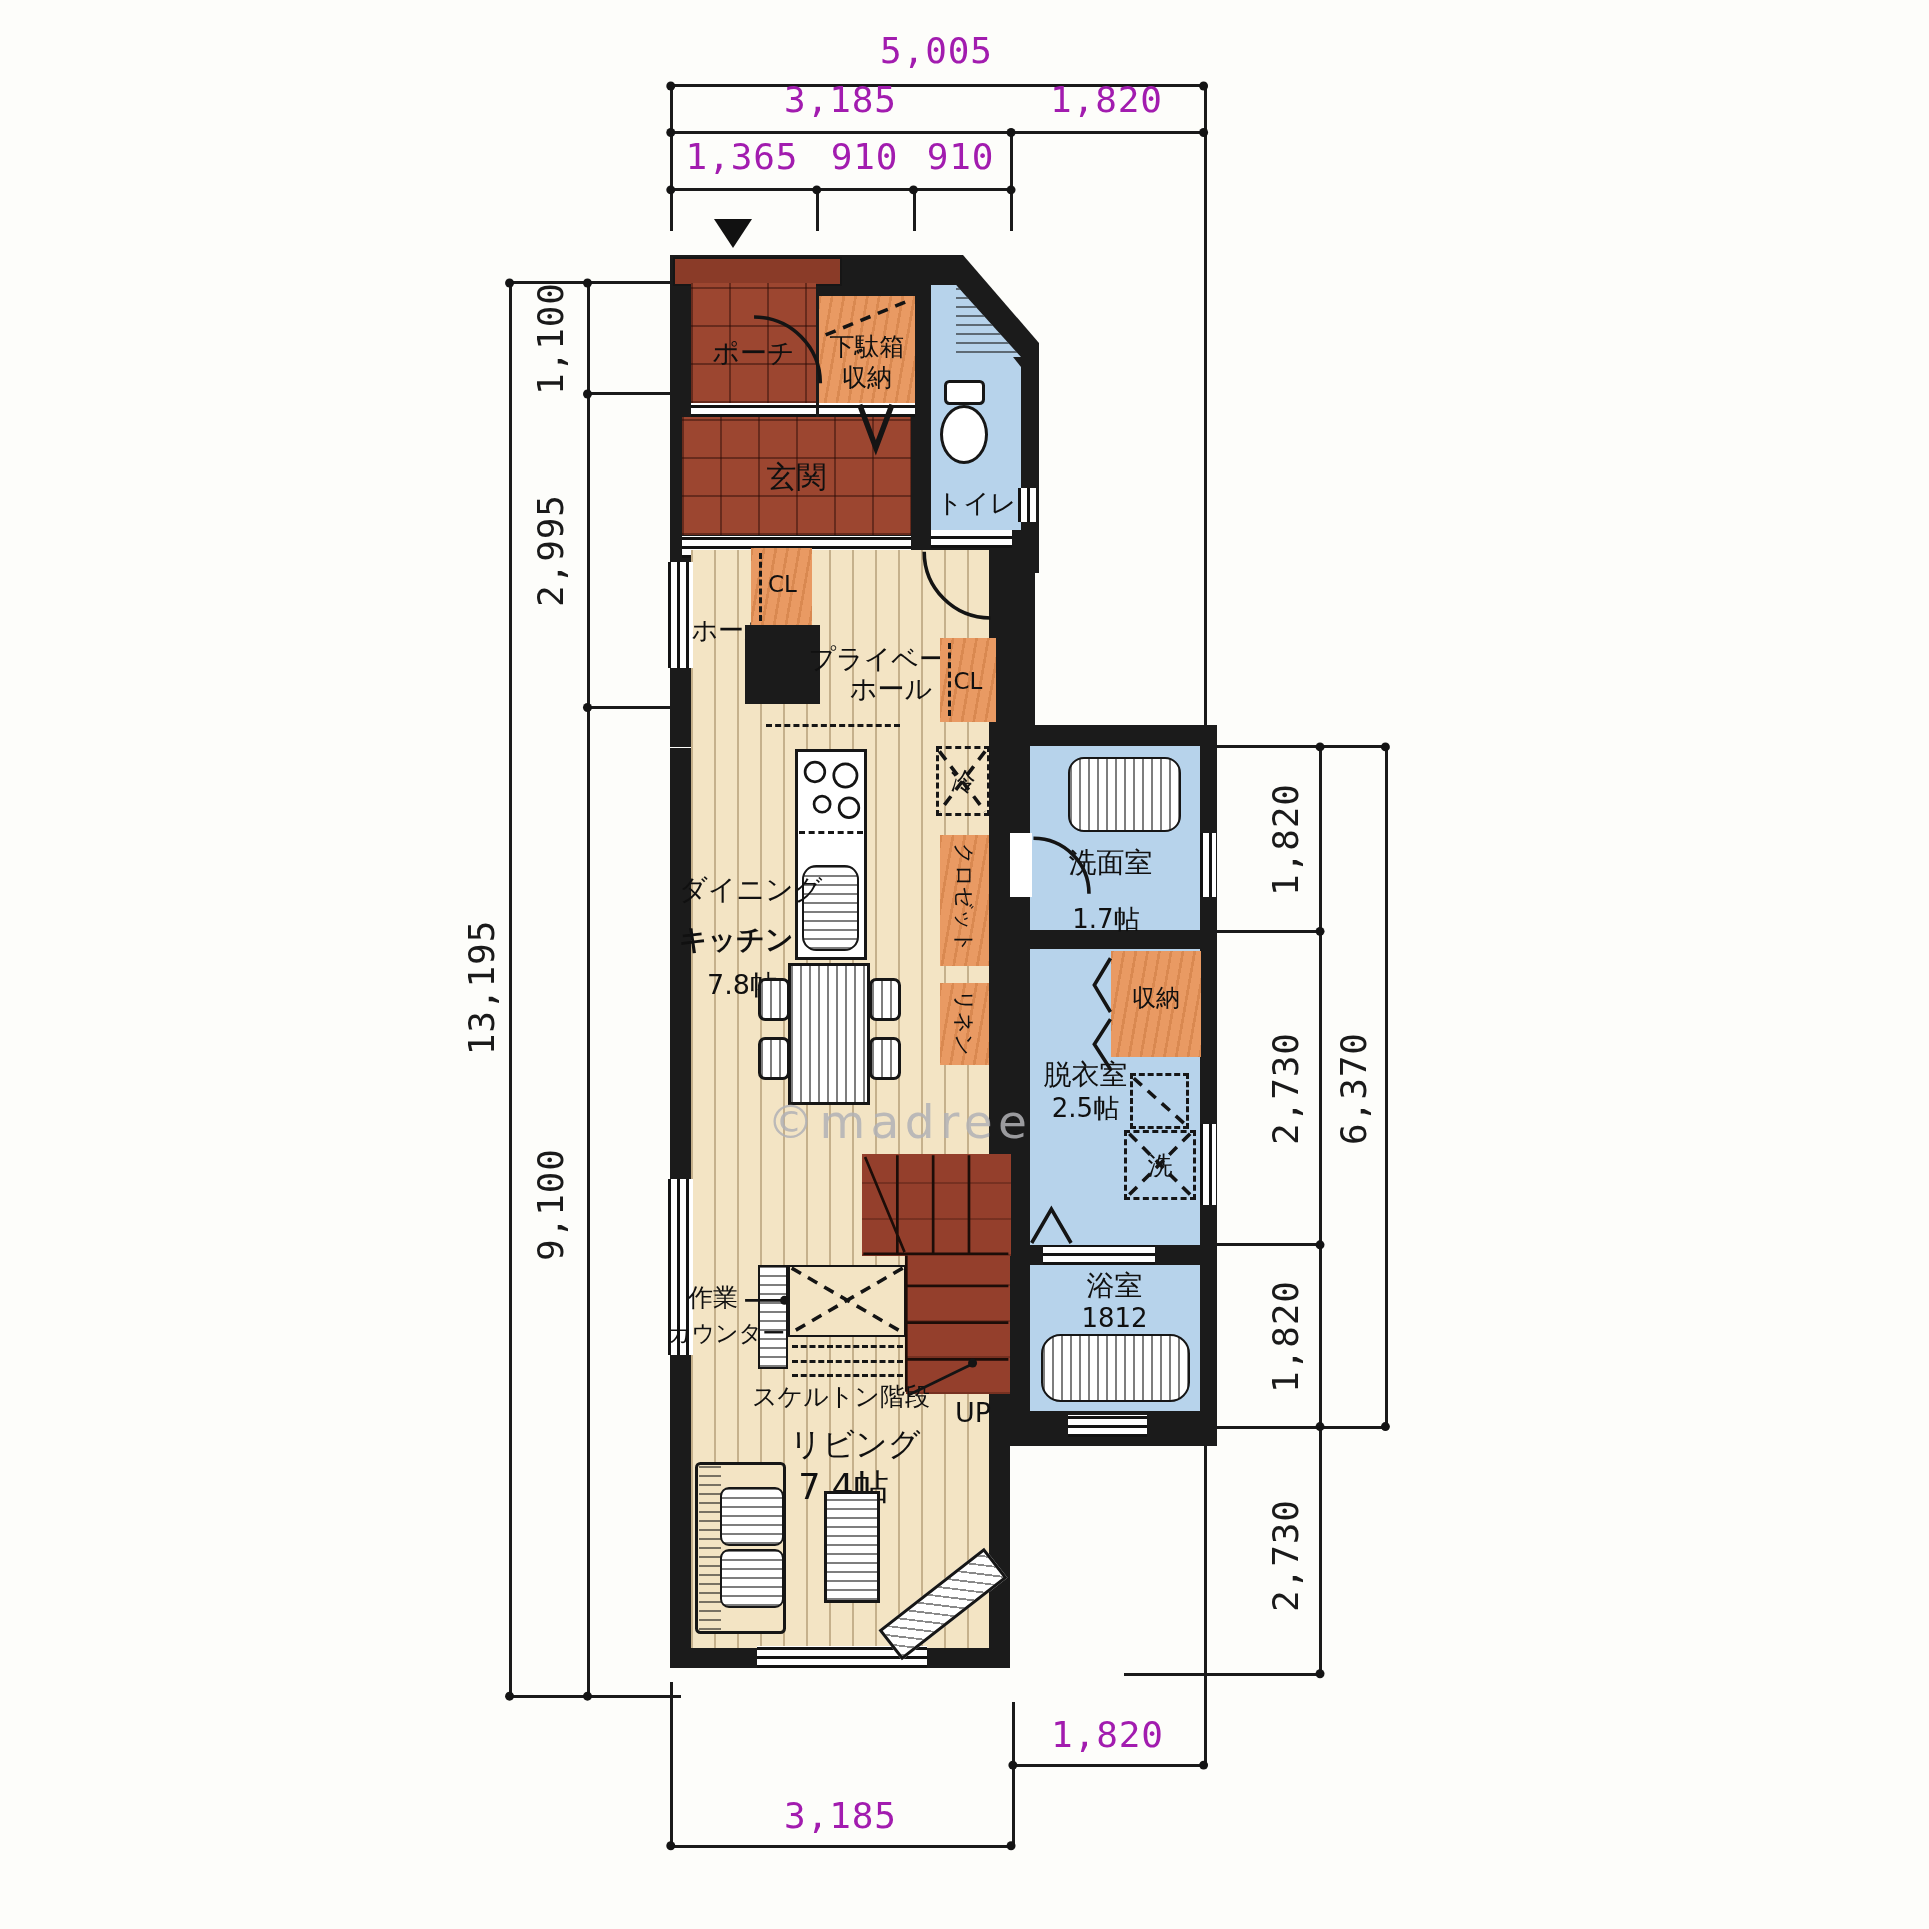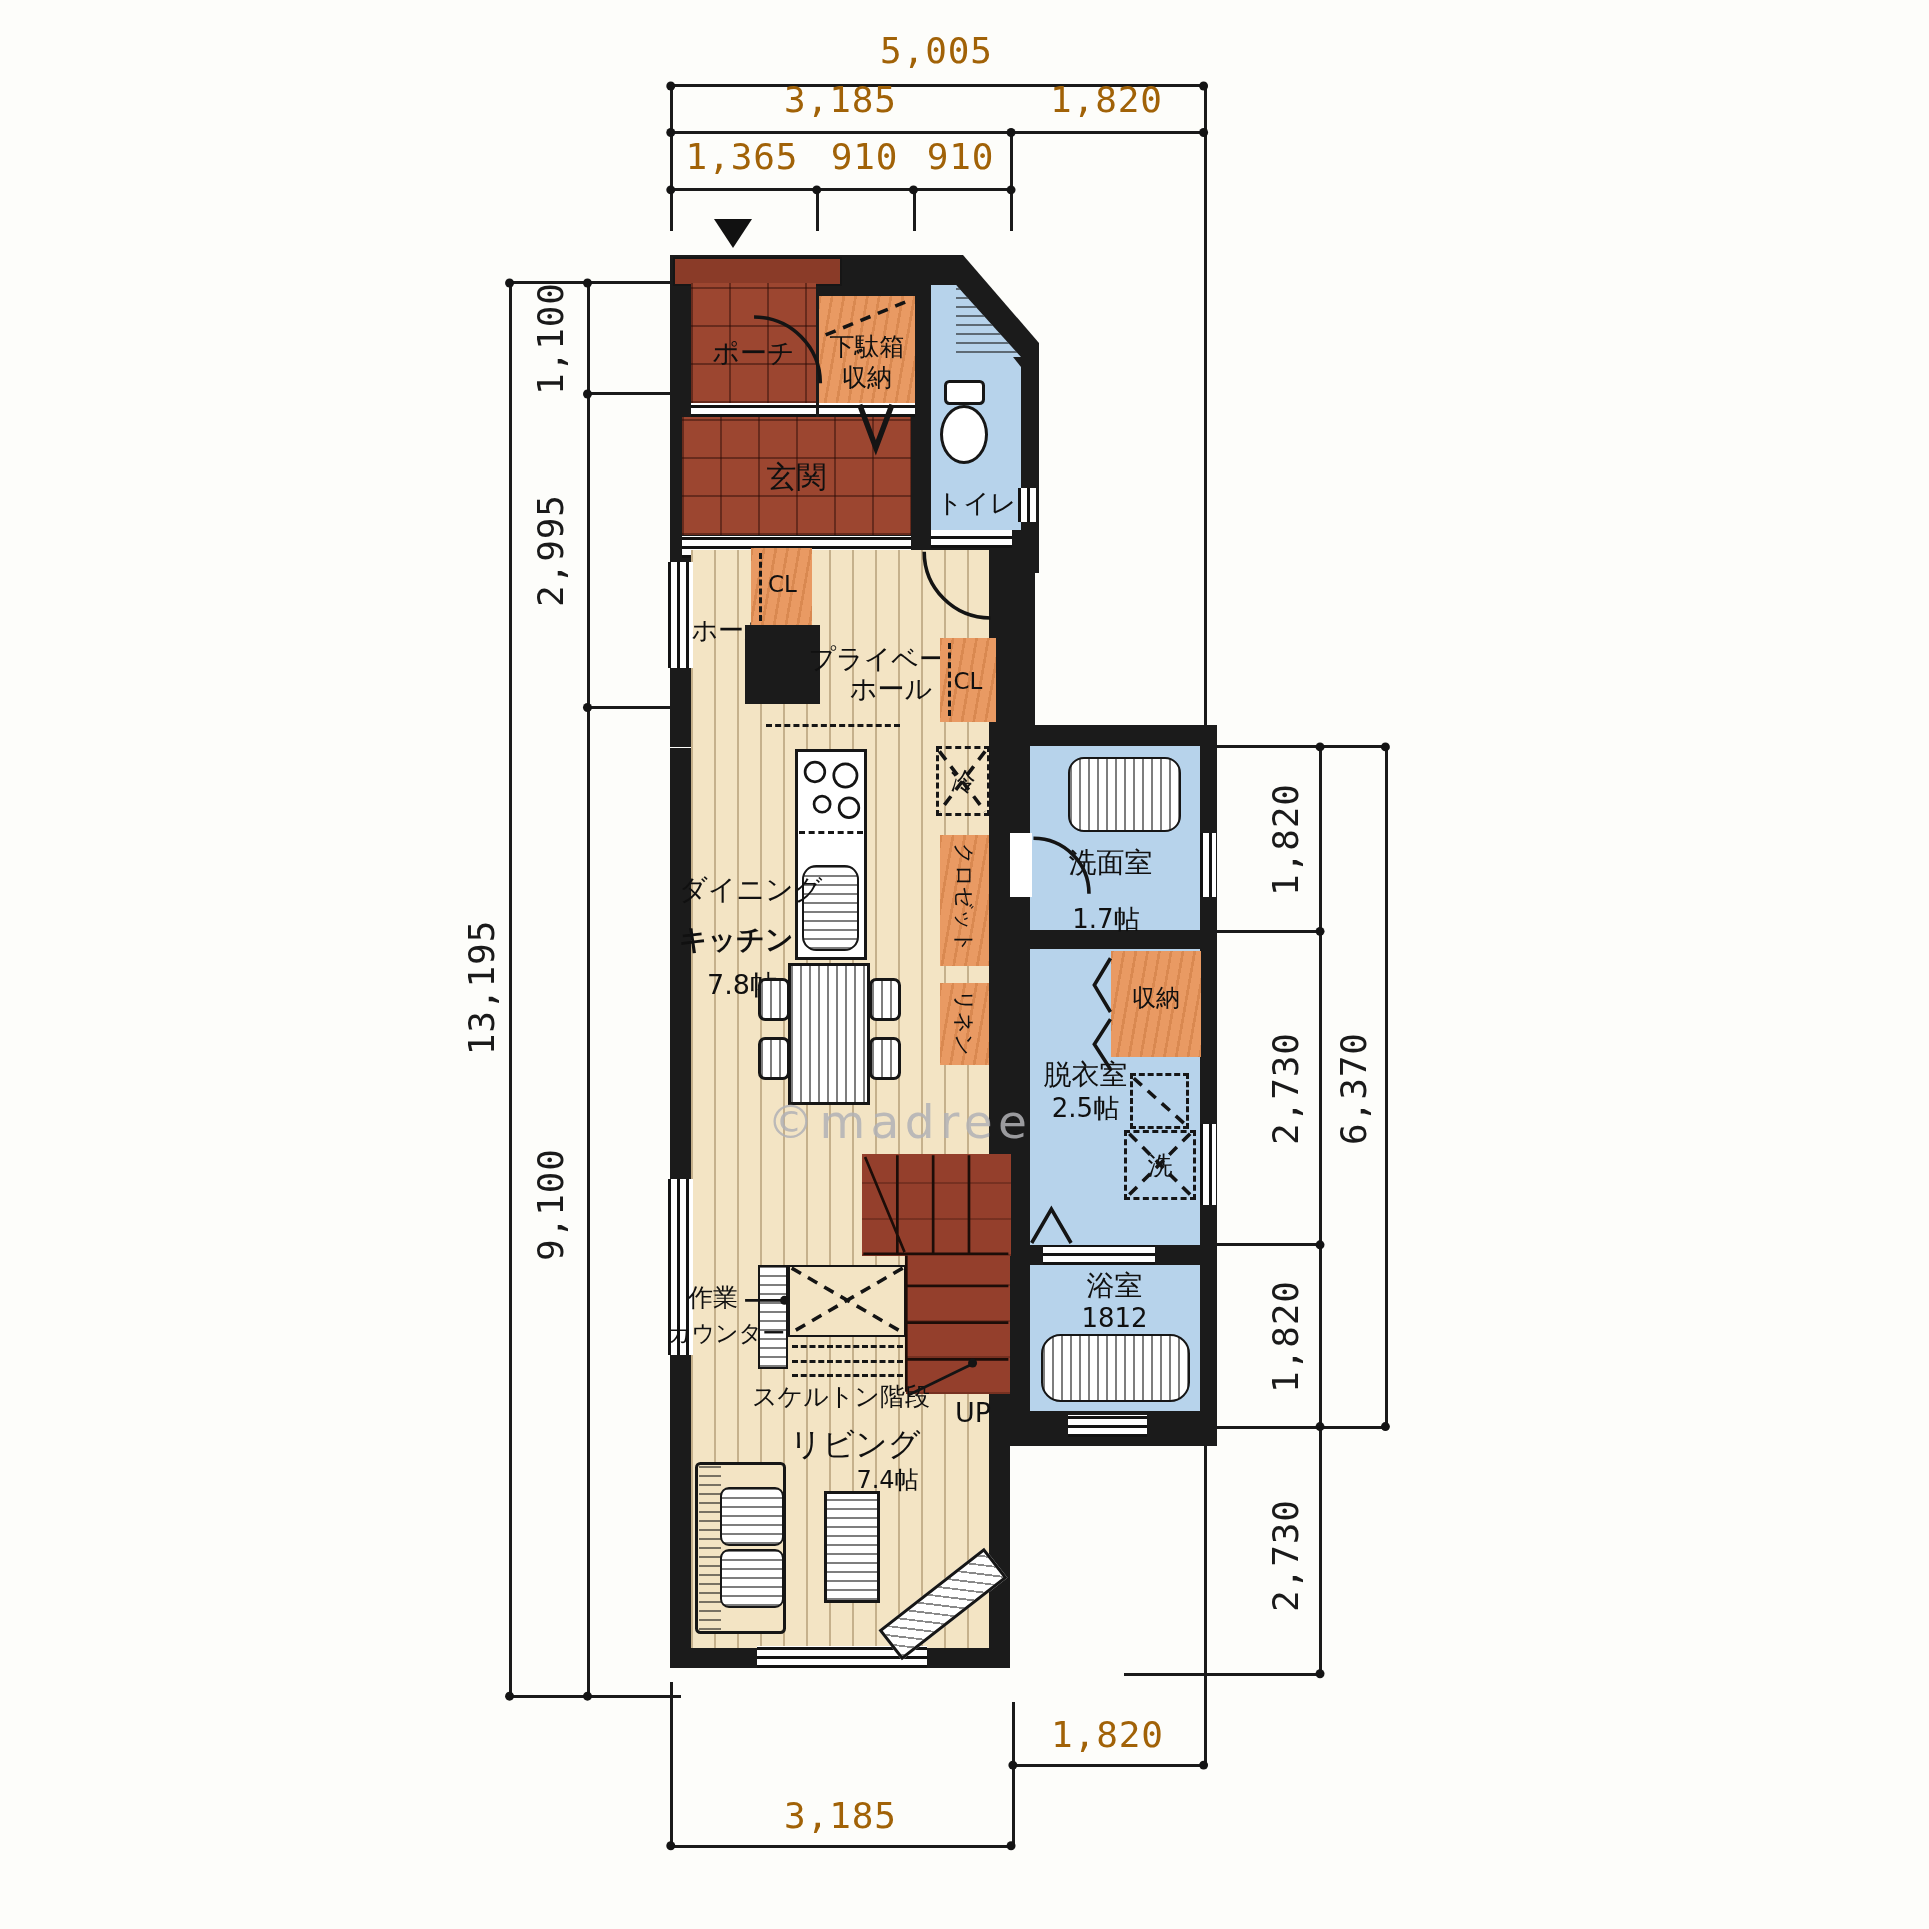--- a/index.html
+++ b/index.html
@@ -24,21 +24,21 @@
   .stripe-h{background-image:repeating-linear-gradient(0deg, rgba(20,20,20,.55) 0 1.8px, transparent 1.8px 9px);}
   .stripe-d{background-image:repeating-linear-gradient(45deg, rgba(20,20,20,.5) 0 1.8px, transparent 1.8px 9px);}
   .win-h{background:repeating-linear-gradient(0deg,#131313 0 2.7px,#ffffff 2.7px 9px);}
   .win-v{background:repeating-linear-gradient(90deg,#131313 0 2.7px,#ffffff 2.7px 9px);}
   .gap{background:#fff;}
   .dashedbox{border:3.6px dashed #161616;box-sizing:border-box;}
   .dashh{border-top:3.6px dashed #161616;height:0;}
   .dashv{border-left:3.6px dashed #161616;width:0;}
   .hline{background:#1a1a1a;height:2.7px;}
   .vline{background:#1a1a1a;width:2.7px;}
-  .dim{font-family:"DejaVu Sans Mono","Liberation Mono",monospace;font-size:36px;color:#a16207;
+  .dim{font-family:"DejaVu Sans Mono","Liberation Mono",monospace;font-size:36px;color:#a21caf;
        text-align:center;letter-spacing:0.9px;white-space:nowrap;}
   .dimv{font-family:"DejaVu Sans Mono","Liberation Mono",monospace;font-size:36px;color:#1a1a1a;
        text-align:center;letter-spacing:0.9px;white-space:nowrap;transform:rotate(-90deg);}
   .lbl{color:#101010;text-align:center;line-height:1.15;white-space:nowrap;}
   .lblv{color:#101010;text-align:center;line-height:1;white-space:nowrap;transform:rotate(90deg);}
   .wm{font-size:47px;letter-spacing:5.4px;color:var(--wm);opacity:.85;}
   svg{position:absolute;left:0;top:0;pointer-events:none;}
 </style>
 </head>
 <body>
@@ -164,21 +164,21 @@
   <div class="abs sink" style="left:788px;top:1265px;width:118px;height:72px;background:var(--floor);"></div>
   <div class="abs dashh" style="left:792px;top:1345px;width:111px;"></div>
   <div class="abs dashh" style="left:792px;top:1360px;width:111px;"></div>
   <div class="abs dashh" style="left:792px;top:1374px;width:111px;"></div>
   <div class="abs lbl" style="left:677px;top:1284px;width:72px;font-size:25px;">作業</div>
   <div class="abs lbl" style="left:668px;top:1320px;width:90px;font-size:23px;">カウンター</div>
   <div class="abs lbl" style="left:752px;top:1383px;width:161px;font-size:25px;">スケルトン階段</div>
   <div class="abs lbl" style="left:946px;top:1397px;width:54px;font-size:27px;">UP</div>
 
   <div class="abs lbl" style="left:788px;top:1426px;width:134px;font-size:32px;">リビング</div>
-  <div class="abs lbl" style="left:834px;top:1467px;width:107px;font-size:24px;">7.4帖</div>
+  <div class="abs lbl" style="left:790px;top:1467px;width:107px;font-size:35px;">7.4帖</div>
   <div class="abs fixture" style="left:695px;top:1462px;width:91px;height:172px;background:var(--floor);border-radius:5.4px;"></div>
   <div class="abs stripe-h" style="left:699px;top:1465px;width:21.5px;height:165px;"></div>
   <div class="abs sink stripe-h" style="left:720px;top:1487px;width:64px;height:59px;border-radius:9px;"></div>
   <div class="abs sink stripe-h" style="left:720px;top:1549px;width:64px;height:59px;border-radius:9px;"></div>
   <div class="abs fixture stripe-h" style="left:824px;top:1491px;width:56px;height:112px;"></div>
   <div class="abs fixture stripe-d" style="left:876px;top:1585px;width:134px;height:38px;transform:rotate(-38deg);"></div>
 
   <div class="abs blue" style="left:1030px;top:746px;width:170px;height:184px;"></div>
   <div class="abs sink stripe-v" style="left:1068px;top:757px;width:113px;height:75px;border-radius:16px;"></div>
   <div class="abs lbl" style="left:1030px;top:847px;width:161px;font-size:28px;">洗面室</div>

